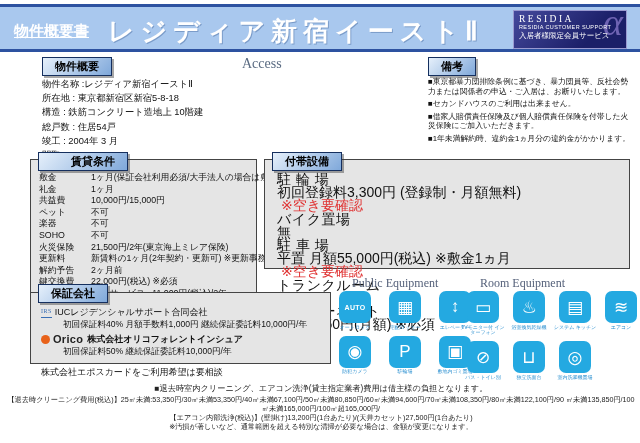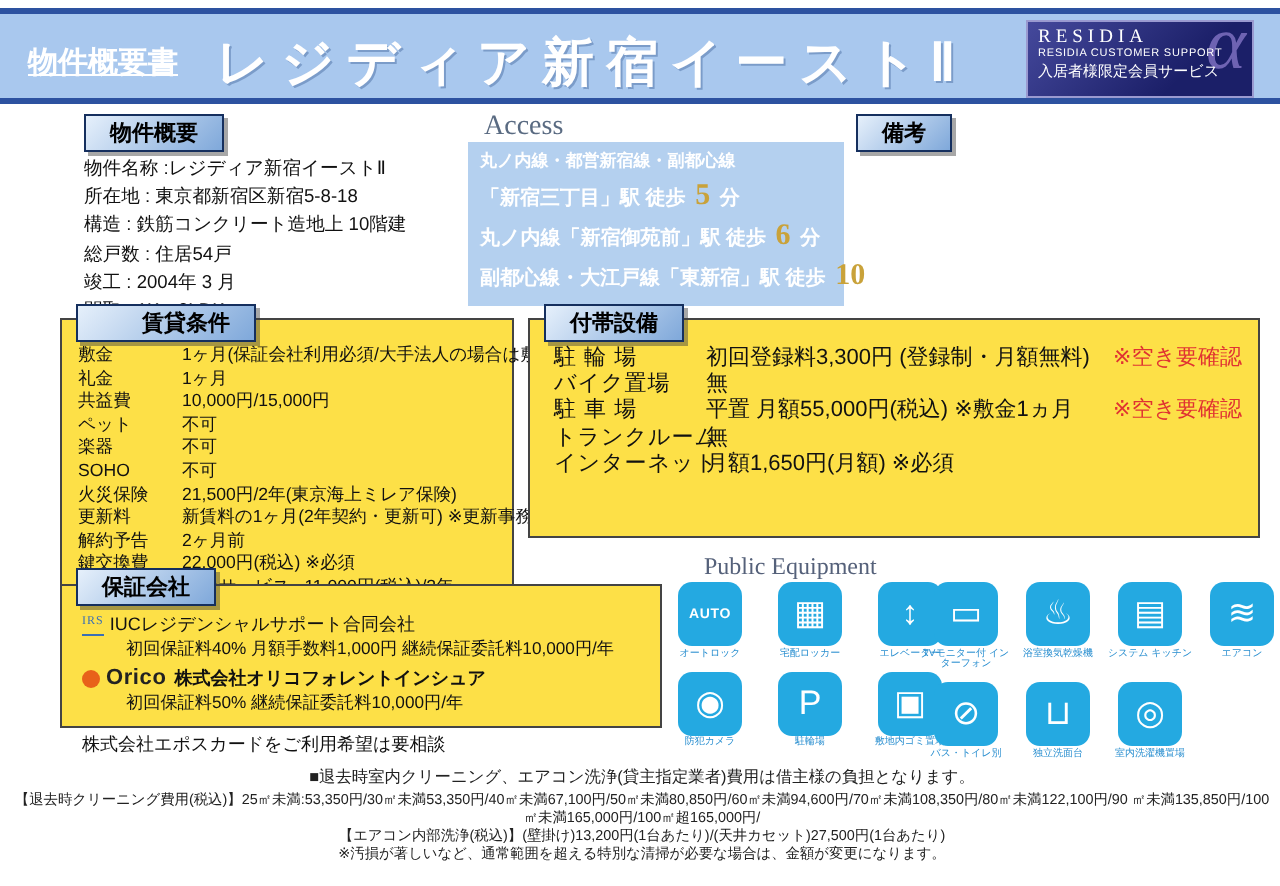--- a/index.html
+++ b/index.html
@@ -43,27 +43,27 @@
     background:#b4d0ef; padding:4px 6px; }
   .access-rail { font-size:8.5px; font-weight:bold; color:#ffffff; margin-bottom:2px; white-space:nowrap; }
   .st-row { font-size:10px; font-weight:bold; color:#ffffff; line-height:19px; white-space:nowrap; }
   .st-min { font-size:15px; font-weight:bold; color:#c9a23a; padding:0 2px; font-family:"Liberation Serif", serif; }
 
   
   .rem-lines { position:absolute; left:428px; top:77px; width:206px; }
   .rem-line { font-size:7.8px; line-height:9.6px; color:#111; margin-bottom:3px; }
 
   
-  .box { position:absolute; border:1px solid #444; background:#fde047; }
+  .box { position:absolute; border:1px solid #444; background:#e5e5e5; }
   .rent-box { left:30px; top:159px; width:227px; height:143px; padding:12px 6px 0 8px; }
   .rrow { display:flex; font-size:8.8px; line-height:11.6px; color:#111; white-space:nowrap; }
   .rlab { width:52px; flex:none; }
   .rlab.wide { width:auto; margin-right:7px; }
   .fac-box { left:264px; top:159px; width:366px; height:110px; padding:13px 8px 0 12px; }
-  .frow { display:flex; font-size:11px; line-height:13.2px; color:#111; white-space:nowrap; }
+  .frow { display:flex; font-size:14px; line-height:13.2px; color:#111; white-space:nowrap;flex-direction:column; }
   .flab { width:76px; flex:none; letter-spacing:.5px; }
   .fval { flex:1; }
   .fnote { color:#e03232; flex:none; margin-left:4px; }
 
   
   .guar-box { left:30px; top:292px; width:301px; height:72px; padding:12px 8px 0 10px; }
   .grow { font-size:9px; line-height:12px; color:#111; white-space:nowrap; display:flex; align-items:center; }
   .gterms { font-size:8.6px; line-height:12px; color:#111; padding-left:22px; white-space:nowrap; }
   .irs-logo { font-size:6px; color:#3a6fb5; border-bottom:1px solid #3a6fb5; margin-right:3px;
     font-family:"Liberation Serif", serif; letter-spacing:.5px; }
@@ -109,40 +109,28 @@
   <div class="ov-lines">
     <div class="ov-line">物件名称 :レジディア新宿イーストⅡ</div>
     <div class="ov-line">所在地 : 東京都新宿区新宿5-8-18</div>
     <div class="ov-line">構造 : 鉄筋コンクリート造地上 10階建</div>
     <div class="ov-line">総戸数 : 住居54戸</div>
     <div class="ov-line">竣工 : 2004年 3 月</div>
     <div class="ov-line">間取 : 1K～2LDK</div>
   </div>
 
   <div class="access-head">Access</div>
-  <div class="access-box">
-    <div class="access-rail">丸ノ内線・都営新宿線・副都心線</div>
-    <div class="st-row">
-      <span>「新宿三丁目」駅 徒歩</span>
-      <span class="st-min">5</span>
-      <span>分</span>
-    </div>
-    <div class="st-row">
-      <span>丸ノ内線「新宿御苑前」駅 徒歩</span>
-      <span class="st-min">6</span>
-      <span>分</span>
-    </div>
-    <div class="st-row">
-      <span>副都心線・大江戸線「東新宿」駅 徒歩</span>
-      <span class="st-min">10</span>
-      <span>分</span>
-    </div>
-  </div>
 
   <div class="sec-head" style="left:428px;top:57px;">備考</div>
+  <div class="rem-lines">
+    <div class="rem-line">■東京都暴力団排除条例に基づき、暴力団員等、反社会勢力または関係者の申込・ご入居は、お断りいたします。</div>
+    <div class="rem-line">■セカンドハウスのご利用は出来ません。</div>
+    <div class="rem-line">■借家人賠償責任保険及び個人賠償責任保険を付帯した火災保険にご加入いただきます。</div>
+    <div class="rem-line">■1年未満解約時、違約金1ヵ月分の違約金がかかります。</div>
+  </div>
 
   <div class="sec-head" style="left:38px;top:152px;padding-left:32px;">賃貸条件</div>
   <div class="box rent-box">
     <div class="rrow">
         <span class="rlab">敷金</span>
         <span class="rval">1ヶ月(保証会社利用必須/大手法人の場合は敷金2ヶ月)</span>
       </div>
     <div class="rrow">
         <span class="rlab">礼金</span>
         <span class="rval">1ヶ月</span>
@@ -228,20 +216,21 @@
     <div class="grow" style="margin-top:3px;">
       <span class="orico-dot"></span>
       <span class="orico-name">Orico</span>
       <span class="g-bold">株式会社オリコフォレントインシュア</span>
     </div>
     <div class="gterms">初回保証料50% 継続保証委託料10,000円/年</div>
     <div class="g-note">株式会社エポスカードをご利用希望は要相談</div>
   </div>
 
   <div class="equip-head" style="left:352px;top:276px;">Public Equipment</div>
+  <div class="equip-head" style="left:480px;top:276px;">Room Equipment</div>
 
   <div class="grid pub" style="left:330px;top:291px;width:152px;">
     <div class="cell">
       <div class="tile">
           <span class="g-sm">AUTO</span>
         </div>
       <div class="tlab">オートロック</div>
     </div>
     <div class="cell">
       <div class="tile">

